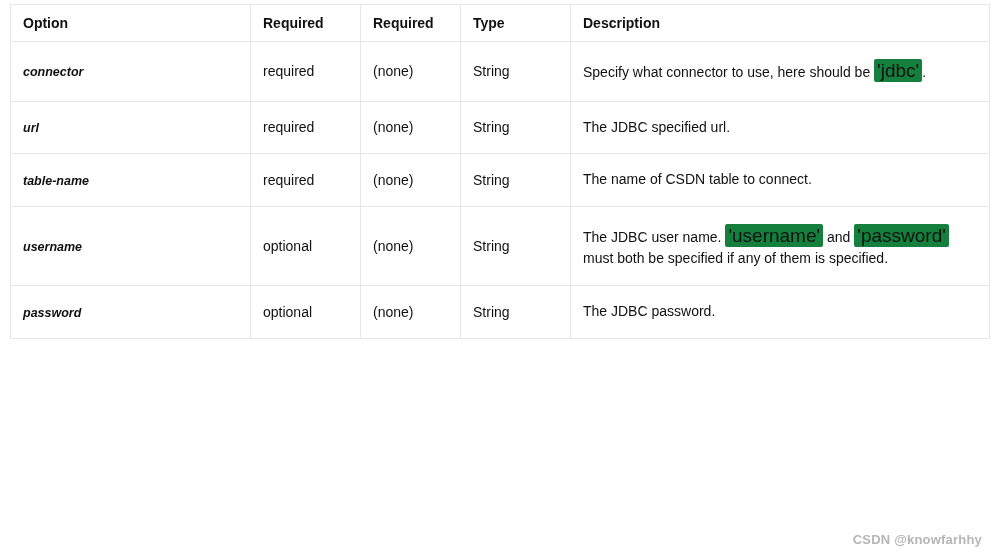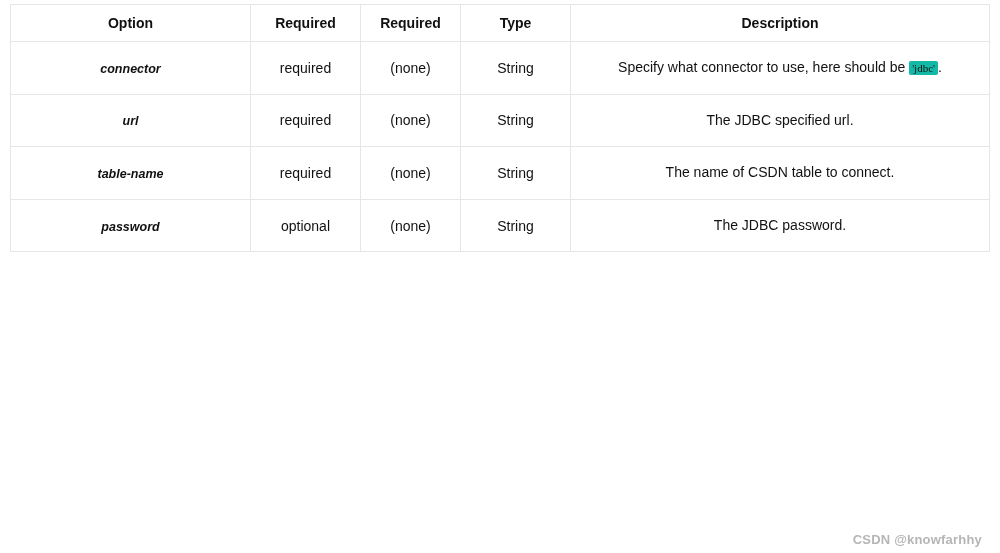--- a/index.html
+++ b/index.html
@@ -18,21 +18,21 @@
     .table-wrap {
       padding: 4px 10px;
     }
     table {
       width: 100%;
       border-collapse: collapse;
       table-layout: fixed;
     }
     th, td {
       border: 1px solid #e6e6e6;
-      text-align: center;
+      text-align: left;
       vertical-align: middle;
       font-size: 14px;
       color: #111;
       padding: 14px 12px;
     }
     th {
       font-weight: 700;
       padding-top: 10px;
       padding-bottom: 10px;
     }
@@ -51,23 +51,23 @@
     td.cell-required {
       font-size: 14px;
     }
     td.cell-description {
       font-size: 14px;
       line-height: 1.4;
       padding-top: 16px;
       padding-bottom: 16px;
     }
     code.inline {
-      font-family: Liberation Serif, serif;
-      font-size: 11px;
-      background: #14b8a6;
+      font-family: Liberation Sans, sans-serif;
+      font-size: 19px;
+      background: #15803d;
       padding: 1px 3px;
       border-radius: 2px;
     }
     .watermark {
       position: absolute;
       right: 18px;
       bottom: 6px;
       font-size: 13px;
       color: rgba(120,120,120,0.55);
       letter-spacing: 0.2px;
@@ -112,20 +112,27 @@
           <td class="cell-description">The JDBC specified url.</td>
         </tr>
         <tr>
           <td class="cell-option"><span class="opt-name">table-name</span></td>
           <td class="cell-required">required</td>
           <td class="cell-default">(none)</td>
           <td class="cell-type">String</td>
           <td class="cell-description">The name of CSDN table to connect.</td>
         </tr>
         <tr>
+          <td class="cell-option"><span class="opt-name">username</span></td>
+          <td class="cell-required">optional</td>
+          <td class="cell-default">(none)</td>
+          <td class="cell-type">String</td>
+          <td class="cell-description">The JDBC user name. <code class="inline">'username'</code> and <code class="inline">'password'</code> must both be specified if any of them is specified.</td>
+        </tr>
+        <tr>
           <td class="cell-option"><span class="opt-name">password</span></td>
           <td class="cell-required">optional</td>
           <td class="cell-default">(none)</td>
           <td class="cell-type">String</td>
           <td class="cell-description">The JDBC password.</td>
         </tr>
       </tbody>
   </table>
 </div>
 

